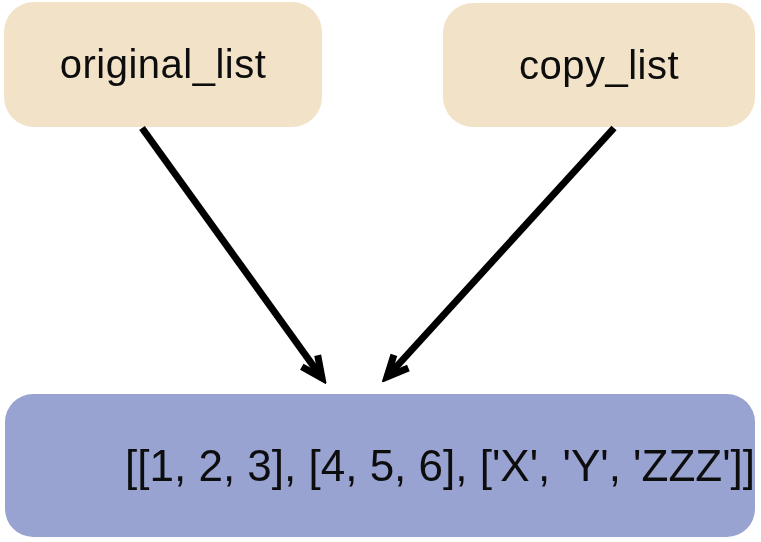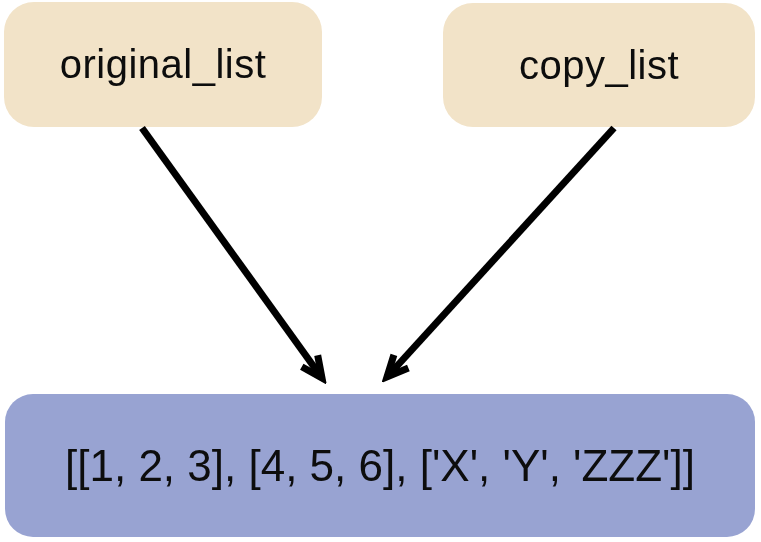--- a/index.html
+++ b/index.html
@@ -46,20 +46,21 @@
     background: #98a3d2;
     border-radius: 28px;
     font-size: 44px;
     font-weight: 400;
   }
   #box-list {
     left: 5px;
     top: 394px;
     width: 750px;
     height: 143px;
+    justify-content: flex-end;
   }
   .arrows-layer {
     position: absolute;
     left: 0;
     top: 0;
     width: 761px;
     height: 542px;
     pointer-events: none;
   }
 </style>

